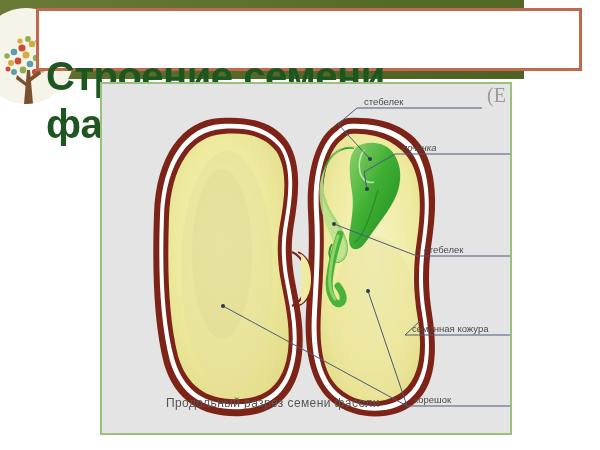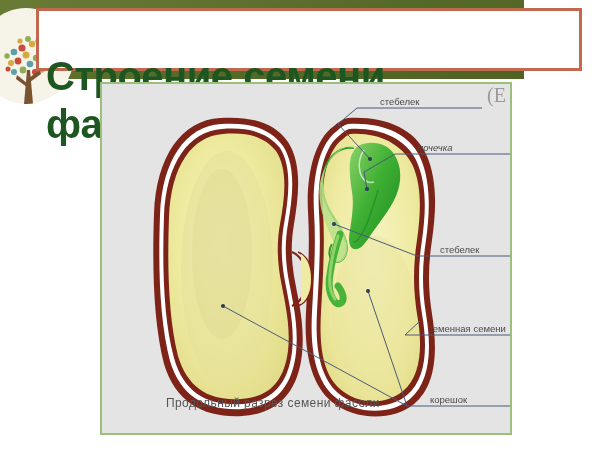--- a/index.html
+++ b/index.html
@@ -94,21 +94,20 @@
     color: #9a9a9a;
     font-family: "Liberation Serif", serif;
   }
 
   .fig-label {
     position: absolute;
     font-size: 9.5px;
     color: #4a4a4a;
     font-family: "Liberation Sans", sans-serif;
     white-space: nowrap;
-    margin-left: 16px;
   }
   .fig-caption {
     position: absolute;
     left: 64px;
     top: 312px;
     font-size: 12px;
     color: #555555;
     letter-spacing: 0.4px;
     white-space: nowrap;
   }
@@ -338,19 +337,19 @@
         <line x1="305" y1="322" x2="121" y2="222"></line>
         <circle cx="121" cy="222" r="2" fill="#2b3a55" stroke="none"></circle>
       </g>
     </svg>
 
     <div class="watermark">(E</div>
 
     <div class="fig-label" style="left:262px; top:12px;">стебелек</div>
     <div class="fig-label" style="left:300px; top:58px;font-style:italic;">почечка</div>
     <div class="fig-label" style="left:322px; top:160px;">стебелек</div>
-    <div class="fig-label" style="left:310px; top:239px;">семенная семени</div>
+    <div class="fig-label" style="left:310px; top:239px;">семенная кожура</div>
     <div class="fig-label" style="left:312px; top:310px;">корешок</div>
 
     <div class="fig-caption">Продольный разрез семени фасоли</div>
   </div>
 
 </div>
 
 </body></html>

